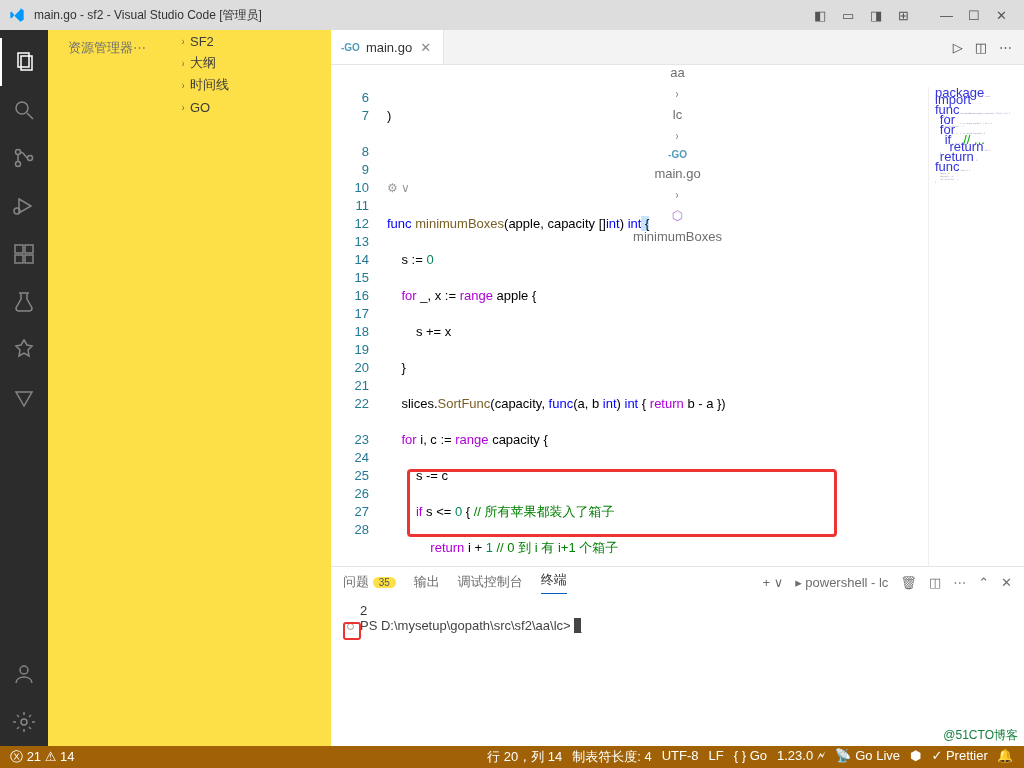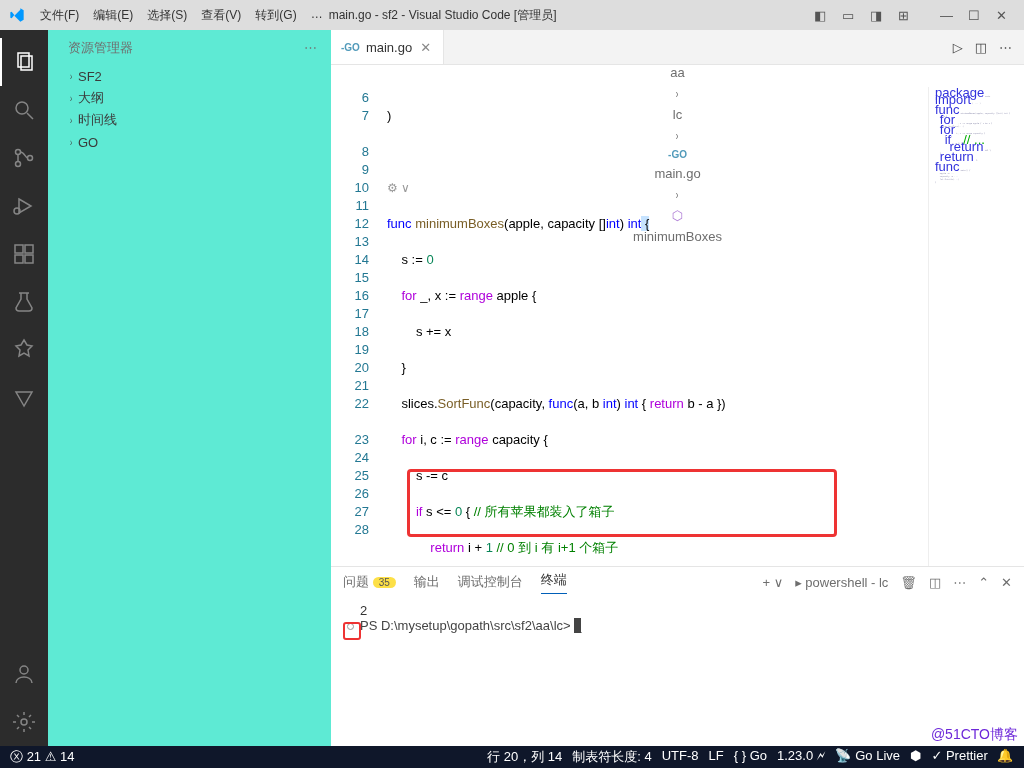--- a/index.html
+++ b/index.html
@@ -9,21 +9,21 @@
 .titlebar .menus { display:flex; gap:2px; }
 .titlebar .menus span { padding:4px 6px; font-size:12px; }
 .titlebar .title { flex:1; font-size:12px; color:#333; }
 .titlebar .winctl { display:flex; gap:14px; padding:0 14px; align-items:center; color:#555; }
 .titlebar .winctl svg,.titlebar .winctl span { width:14px; height:14px; }
 .main { display:flex; height:calc(768px - 30px - 22px); }
 .activity { width:48px; background:#2c2c2c; display:flex; flex-direction:column; align-items:center; padding-top:8px; }
 .activity .aicon { width:48px; height:48px; display:flex; align-items:center; justify-content:center; color:#858585; }
 .activity .aicon.active { color:#fff; border-left:2px solid #fff; }
 .activity .spacer { flex:1; }
-.sidebar { width:283px; background:#5eead4; display:flex; flex-direction:column;text-align:center; }
+.sidebar { width:283px; background:#fde047; display:flex; flex-direction:row;text-align:center; }
 .sidebar .head { height:35px; display:flex; align-items:center; padding:0 14px 0 20px; font-size:11px; color:#6f6f6f; justify-content:space-between; }
 .sidebar .tree { padding:0 0 0 8px; font-size:13px; color:#3b3b3b; }
 .sidebar .tree .row { display:flex; align-items:center; height:22px; padding-left:8px; }
 .sidebar .tree .row .chev { width:14px; font-size:11px; color:#424242; }
 .editor { flex:1; display:flex; flex-direction:column; background:#fff; position:relative; }
 .tabs { height:35px; display:flex; align-items:stretch; border-bottom:1px solid #e5e5e5; background:#f3f3f3; }
 .tab { display:flex; align-items:center; gap:6px; padding:0 10px; background:#fff; border-right:1px solid #e5e5e5; font-size:13px; }
 .tab .goicon { color:#519aba; font-weight:bold; font-size:10px; }
 .tab .close { color:#888; padding:0 2px; }
 .tabactions { margin-left:auto; display:flex; align-items:center; gap:12px; padding:0 12px; color:#424242; }
@@ -43,41 +43,33 @@
 .minimap .mm .k{color:#33d;} .minimap .mm .c{color:#0a0;}
 .panel { height:180px; border-top:1px solid #e5e5e5; display:flex; flex-direction:column; }
 .ptabs { height:30px; display:flex; align-items:center; padding:0 12px; gap:18px; font-size:12px; color:#6e6e6e; }
 .ptabs .pt.active { color:#333; border-bottom:1px solid #005fb8; padding-bottom:4px;}
 .ptabs .right { margin-left:auto; display:flex; gap:12px; align-items:center; }
 .badge { background:#fde047; border-radius:8px; padding:0 6px; font-size:10px; color:#555; }
 .term { flex:1; padding:6px 16px; font-family:Consolas,monospace; font-size:13px; position:relative; overflow:auto;}
 .term .dot{display:inline-block;width:7px;height:7px;border-radius:50%;vertical-align:middle;margin-right:6px;}
 .pscolor{color:#444;}
 .redbox2{position:absolute;border:2px solid #e33;border-radius:3px;}
-.status { height:22px; background:#0f172a; color:#fff; display:flex; align-items:center; font-size:12px; padding:0 10px; gap:14px;}
+.status { height:22px; background:#a16207; color:#fff; display:flex; align-items:center; font-size:12px; padding:0 10px; gap:14px;}
 .status .right{margin-left:auto;display:flex;gap:10px;}
 .chevr{display:inline-block;transform:scaleX(0.6);}
-.watermark{position:absolute;right:6px;bottom:24px;font-size:14px;color:#6d28d9;}
+.watermark{position:absolute;right:6px;bottom:24px;font-size:12px;color:#15803d;}
 </style>
 </head>
 <body>
 
 <div class="titlebar">
   <div class="logo">
     <svg width="16" height="16" viewBox="0 0 24 24" fill="#0098ff">
         <path d="M17 2l5 3v14l-5 3-9-9 9-9zM4 7l4 5-4 5-2-1V8l2-1z"></path>
       </svg>
-  </div>
-  <div class="menus">
-    <span>文件(F)</span>
-    <span>编辑(E)</span>
-    <span>选择(S)</span>
-    <span>查看(V)</span>
-    <span>转到(G)</span>
-    <span>…</span>
   </div>
   <div class="title">main.go - sf2 - Visual Studio Code [管理员]</div>
   <div class="winctl">
     <span>◧</span>
     <span>▭</span>
     <span>◨</span>
     <span>⊞</span>
   </div>
   <div class="winctl">
     <span>—</span>

